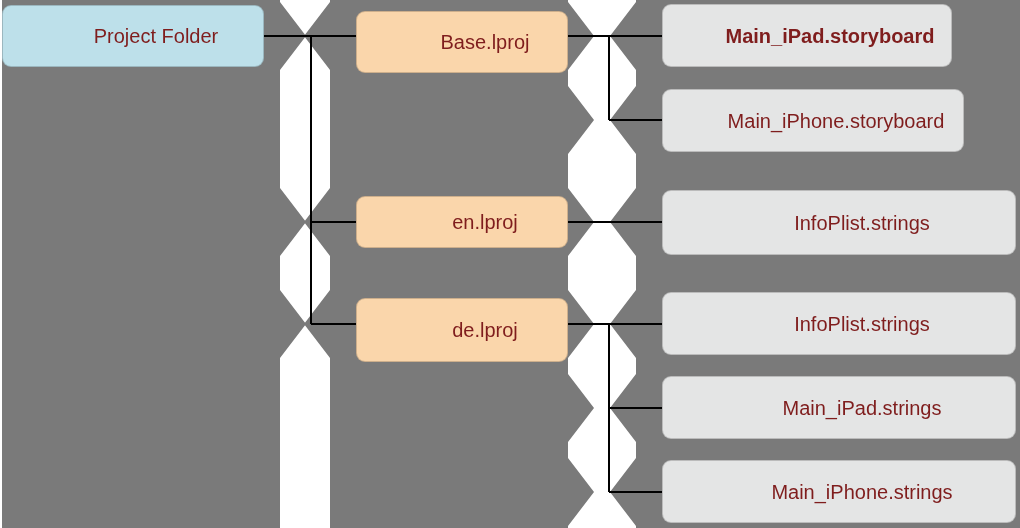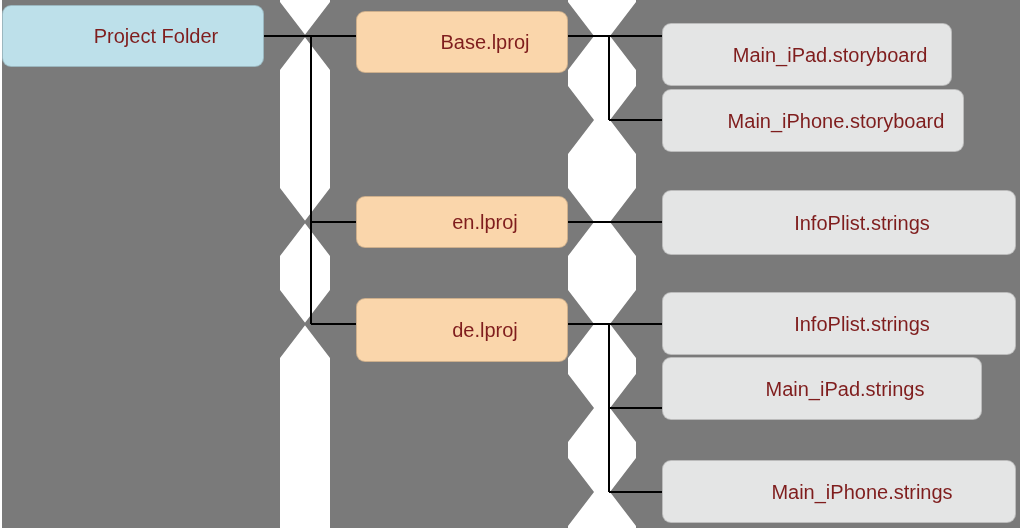--- a/index.html
+++ b/index.html
@@ -76,33 +76,33 @@
       </div>
       <div class="node node-lproj" style="left: 356px; top: 5px; width: 212px; height: 62px;">
         <span>Base.lproj</span>
       </div>
       <div class="node node-lproj" style="left: 356px; top: 190px; width: 212px; height: 52px;">
         <span>en.lproj</span>
       </div>
       <div class="node node-lproj" style="left: 356px; top: 292px; width: 212px; height: 64px;">
         <span>de.lproj</span>
       </div>
-      <div class="node node-file" style="left: 662px; top: 23px; width: 290px; height: 63px;">
+      <div class="node node-file" style="left: 662px; top: 4px; width: 290px; height: 63px; font-weight: bold;">
         <span>Main_iPad.storyboard</span>
       </div>
       <div class="node node-file" style="left: 662px; top: 89px; width: 302px; height: 63px;">
         <span>Main_iPhone.storyboard</span>
       </div>
       <div class="node node-file" style="left: 662px; top: 190px; width: 354px; height: 65px;">
         <span>InfoPlist.strings</span>
       </div>
       <div class="node node-file" style="left: 662px; top: 292px; width: 354px; height: 63px;">
         <span>InfoPlist.strings</span>
       </div>
-      <div class="node node-file" style="left: 662px; top: 357px; width: 320px; height: 63px;">
+      <div class="node node-file" style="left: 662px; top: 376px; width: 354px; height: 63px;">
         <span>Main_iPad.strings</span>
       </div>
       <div class="node node-file" style="left: 662px; top: 460px; width: 354px; height: 63px;">
         <span>Main_iPhone.strings</span>
       </div>
     </div>
 
 </div>
 
 </body></html>

